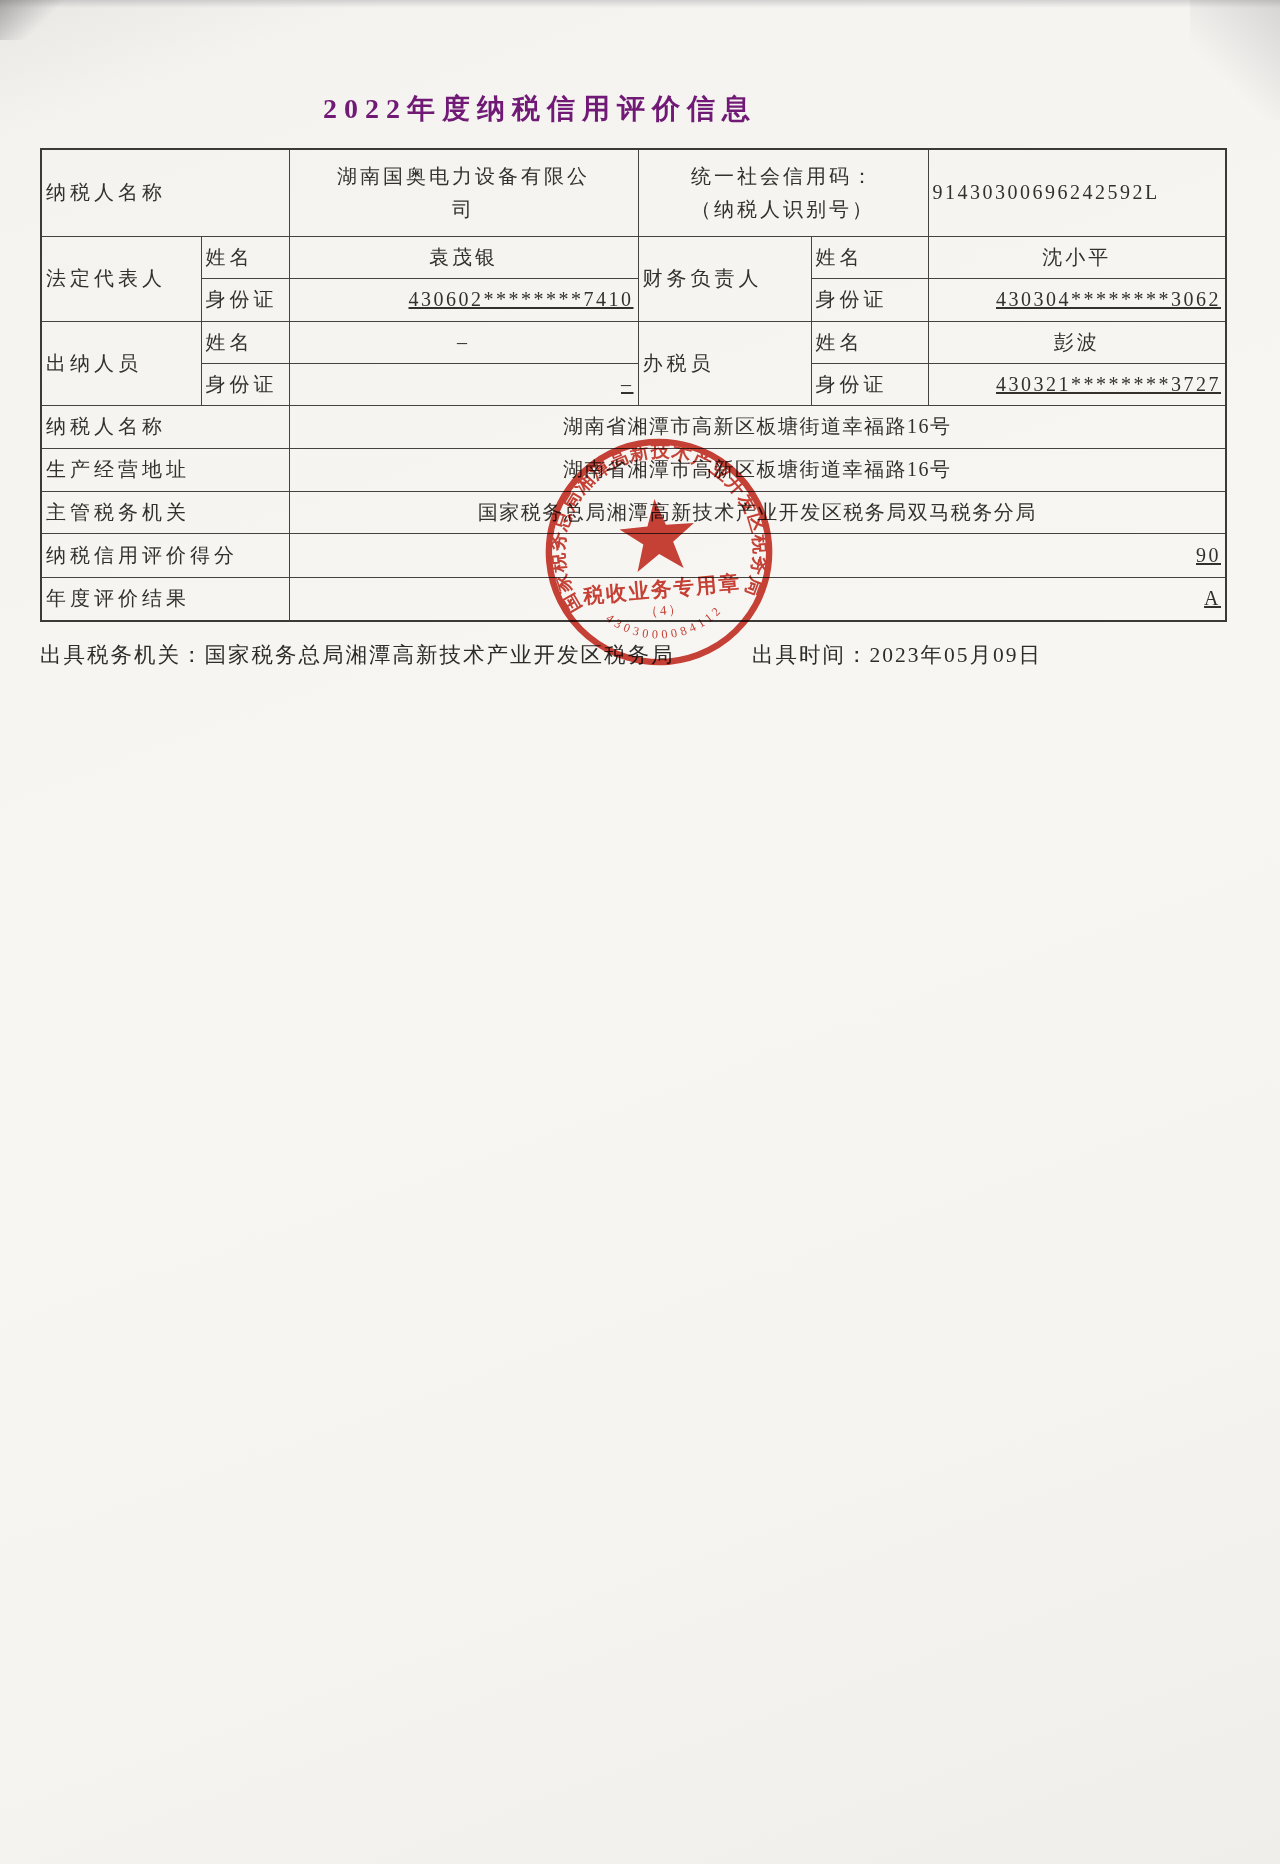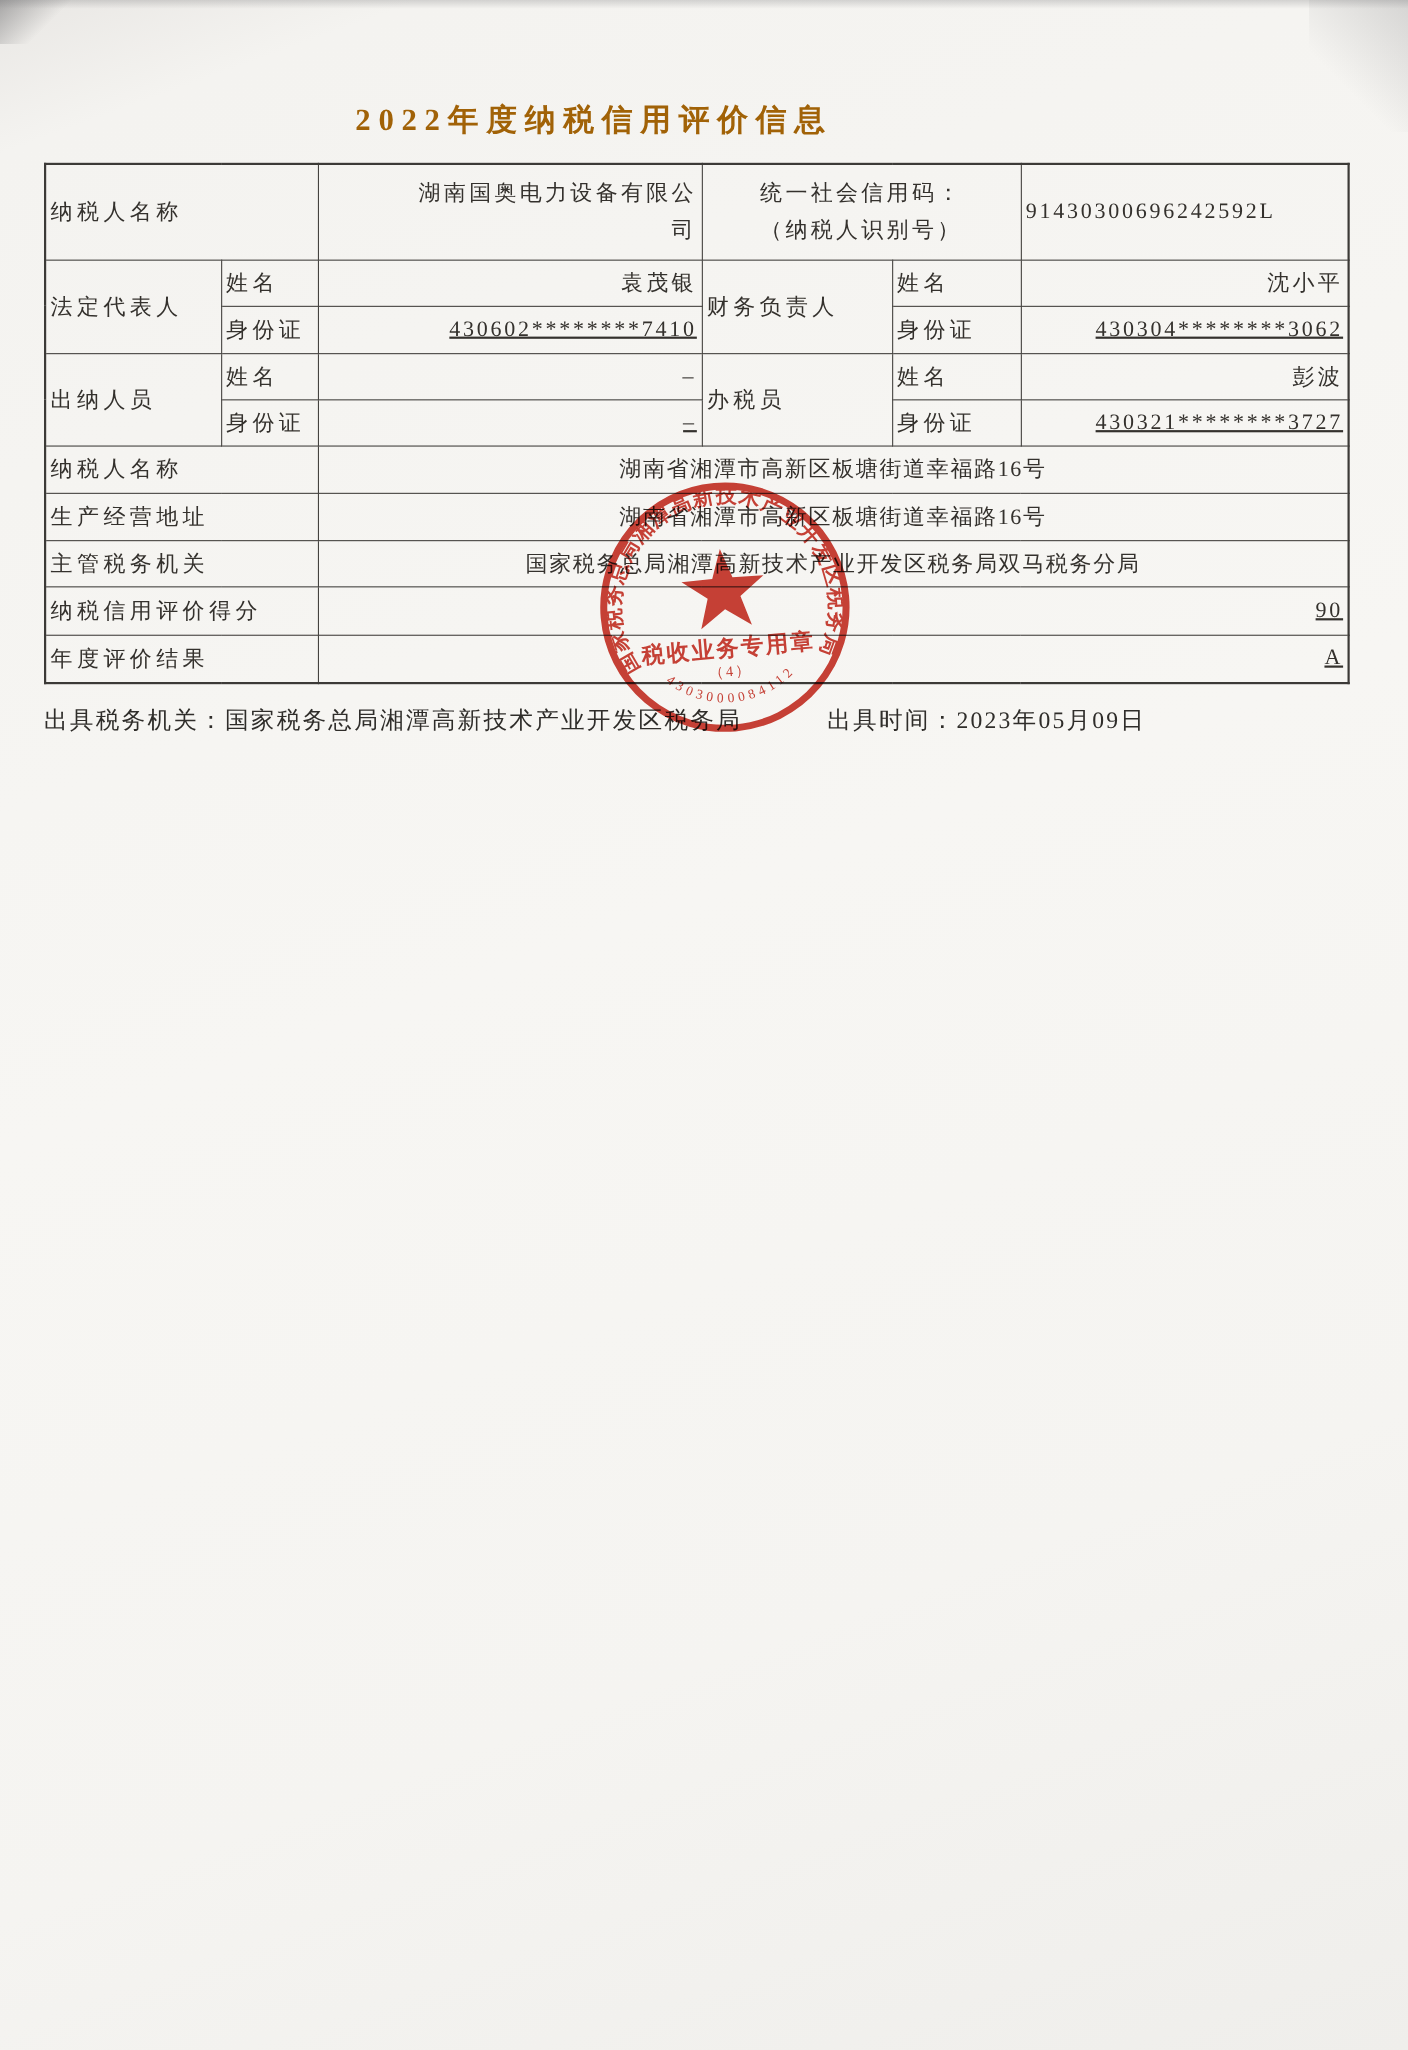--- a/index.html
+++ b/index.html
@@ -10,29 +10,29 @@
     color:#36332f;
   }
   .corner-tl{position:absolute;left:0;top:0;width:70px;height:40px;
     background:linear-gradient(135deg,rgba(110,110,112,.55),rgba(110,110,112,0) 60%);}
   .corner-tr{position:absolute;right:0;top:0;width:90px;height:120px;
     background:linear-gradient(225deg,rgba(140,140,142,.30),rgba(140,140,142,0) 65%);}
   .edge-top{position:absolute;left:0;top:0;width:100%;height:8px;
     background:linear-gradient(180deg,rgba(120,120,122,.28),rgba(120,120,122,0));}
 
   .title{position:absolute;left:0;top:90px;width:1080px;text-align:center;
-    font-size:28px;font-weight:bold;letter-spacing:7px;color:#a16207;}
+    font-size:28px;font-weight:bold;letter-spacing:7px;color:#701a75;}
 
   table.cert{position:absolute;left:40px;top:148px;width:1185px;
     border-collapse:collapse;table-layout:fixed;}
   table.cert td{border:1.6px solid #454340;font-size:20px;vertical-align:middle;
     padding:2px 4px;color:#34312d;}
   table.cert{border:2.5px solid #3c3a37;}
   td.lab{letter-spacing:4px;}
-  td.val{text-align:right;padding-left:12px;letter-spacing:3px;}
+  td.val{text-align:center;padding-left:12px;letter-spacing:3px;}
   td.val-tight{text-align:center;padding-left:12px;letter-spacing:1.5px;}
   td.num{text-align:right;padding-left:12px;letter-spacing:2.5px;font-size:19px;text-decoration:underline;}
   .two-line div{line-height:33px;}
   .cc-label{text-align:center;letter-spacing:3px;line-height:31px;}
   .cc-code{font-size:17.5px;letter-spacing:2.5px;padding-left:10px;margin-left:40px;}
 
   .footer{position:absolute;left:0;top:640px;width:1280px;font-size:21.5px;
     letter-spacing:2px;color:#2f2d2a;}
   .footer .issuer{position:absolute;left:40px;top:0;white-space:nowrap;}
   .footer .issue-date{position:absolute;left:752px;top:0;white-space:nowrap;}

